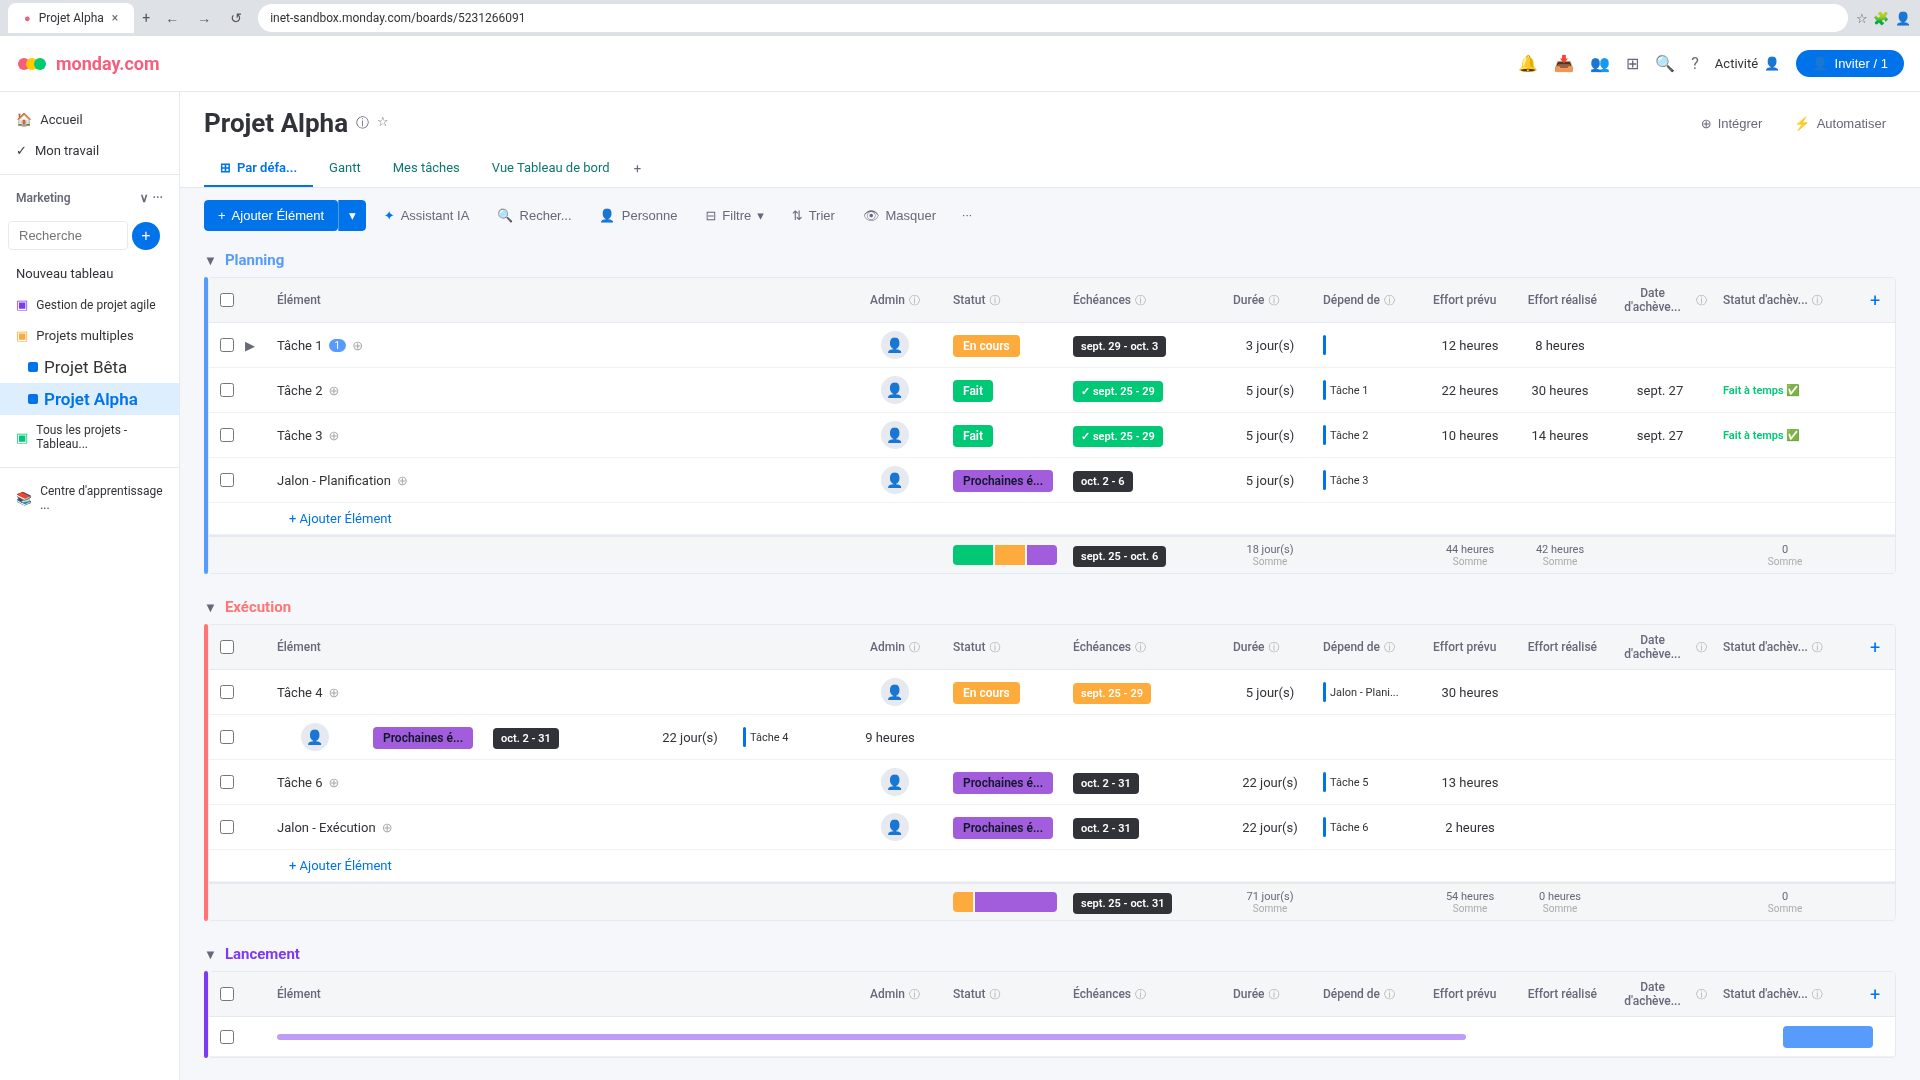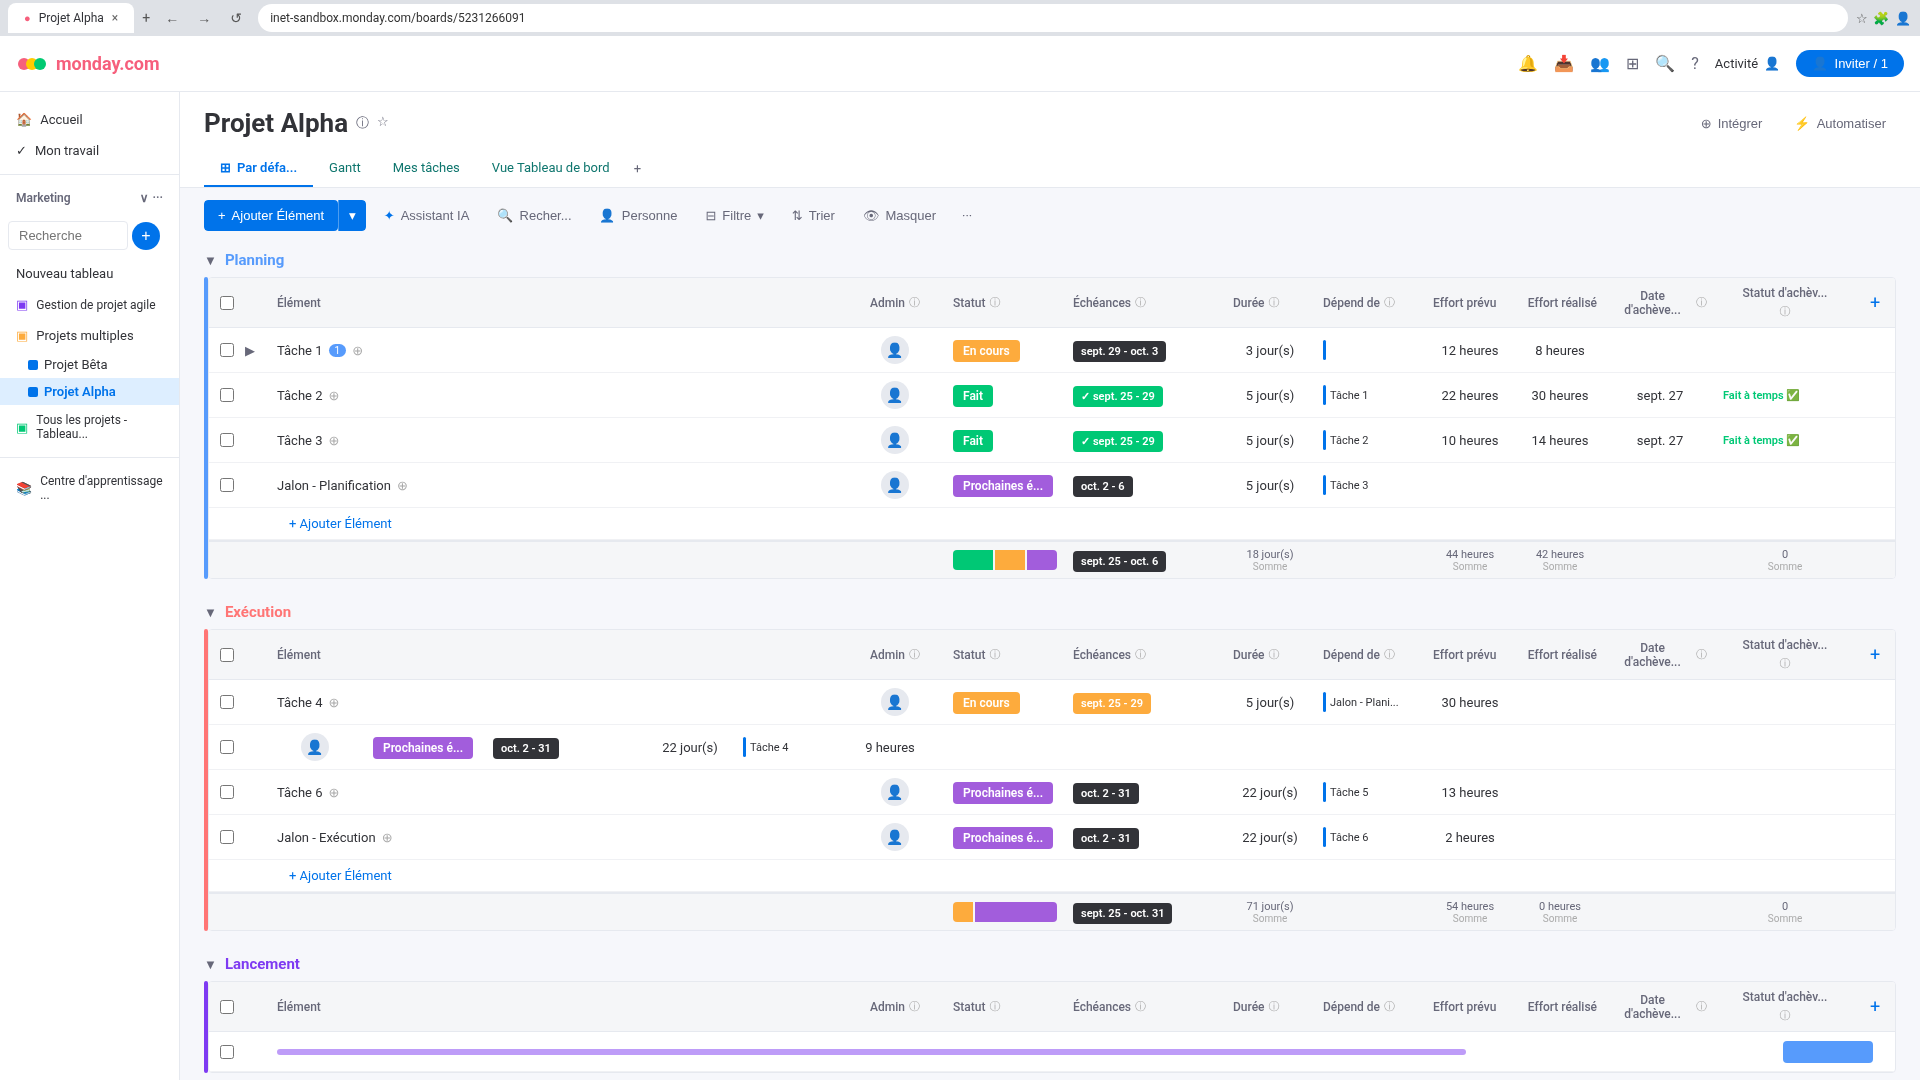--- a/index.html
+++ b/index.html
@@ -29,21 +29,21 @@
 
     
     .sidebar { width: 180px; background: white; border-right: 1px solid #e6e9ef; padding: 12px 0; overflow-y: auto; flex-shrink: 0; }
     .sidebar-item { padding: 8px 16px; cursor: pointer; display: flex; align-items: center; gap: 8px; color: #323338; font-size: 13px; border-radius: 0; }
     .sidebar-section { padding: 8px 16px; font-size: 12px; color: #676879; font-weight: 600; display: flex; align-items: center; justify-content: space-between; }
     .sidebar-section-actions { display: flex; gap: 4px; }
     .search-box { margin: 8px; display: flex; align-items: center; gap: 4px; }
     .search-input { border: 1px solid #e6e9ef; border-radius: 4px; padding: 6px 10px; font-size: 13px; width: 120px; }
     .search-add-btn { width: 28px; height: 28px; background: #0073ea; border-radius: 50%; border: none; color: white; cursor: pointer; font-size: 16px; display: flex; align-items: center; justify-content: center; }
     .sidebar-divider { height: 1px; background: #e6e9ef; margin: 8px 0; }
-    .sidebar-project { padding: 6px 16px 6px 28px; cursor: pointer; display: flex; align-items: center; gap: 6px; font-size: 13px; color: #323338; }
+    .sidebar-project { padding: 6px 16px 6px 28px; cursor: pointer; display: flex; align-items: center; gap: 6px; font-size: 17px; color: #323338; }
     .sidebar-project.active { background: #ddeeff; color: #0073ea; font-weight: 600; }
     .sidebar-project .square { width: 10px; height: 10px; border-radius: 2px; }
 
     
     .main-content { flex: 1; overflow-y: auto; background: #f6f7fb; }
     .page-header { background: white; padding: 16px 24px 0; border-bottom: 1px solid #e6e9ef; }
     .page-title-row { display: flex; align-items: center; gap: 8px; margin-bottom: 12px; }
     .page-title { font-size: 26px; font-weight: 700; color: #323338; }
     .page-title-icons { display: flex; gap: 8px; color: #676879; }
     .page-right { margin-left: auto; display: flex; align-items: center; gap: 12px; }
@@ -77,29 +77,29 @@
     .col-expand { width: 20px; flex-shrink: 0; }
     .col-name { flex: 1; min-width: 180px; padding: 8px 12px; font-size: 13px; }
     .col-admin { width: 100px; padding: 8px; display: flex; align-items: center; justify-content: center; flex-shrink: 0; }
     .col-statut { width: 120px; padding: 4px 8px; flex-shrink: 0; }
     .col-echeances { width: 160px; padding: 4px 8px; flex-shrink: 0; }
     .col-duree { width: 90px; padding: 8px; text-align: center; flex-shrink: 0; }
     .col-depend { width: 110px; padding: 8px; flex-shrink: 0; }
     .col-effort-prev { width: 90px; padding: 8px; text-align: center; flex-shrink: 0; }
     .col-effort-real { width: 90px; padding: 8px; text-align: center; flex-shrink: 0; justify-content: flex-end; }
     .col-date { width: 110px; padding: 8px; text-align: center; flex-shrink: 0; }
-    .col-statut-ach { width: 140px; padding: 8px; flex-shrink: 0; flex-direction: column; }
+    .col-statut-ach { width: 140px; padding: 8px; flex-shrink: 0; }
     .col-add { width: 40px; padding: 8px; flex-shrink: 0; }
     
     .header-cell { font-size: 12px; color: #676879; font-weight: 500; display: flex; align-items: center; gap: 4px; }
     
     .status-badge { border-radius: 4px; padding: 4px 10px; font-size: 12px; font-weight: 600; text-align: center; white-space: nowrap; }
     .status-encours { background: #fdab3d; color: white; }
     .status-fait { background: #00c875; color: white; }
-    .status-prochaines { background: #a25ddc; color: #ffffff; }
+    .status-prochaines { background: #a25ddc; color: #0f172a; }
     
     .date-badge { background: #323338; color: white; border-radius: 4px; padding: 4px 8px; font-size: 11px; font-weight: 600; text-align: center; white-space: nowrap; }
     
     .avatar { width: 28px; height: 28px; border-radius: 50%; background: #e6e9ef; display: flex; align-items: center; justify-content: center; color: #676879; font-size: 14px; }
     
     .depend-bar { display: flex; align-items: center; gap: 4px; }
     .depend-line { width: 3px; height: 20px; background: #0073ea; border-radius: 2px; }
     
     .add-element { color: #0073ea; cursor: pointer; font-size: 13px; padding: 8px 12px; }
     

